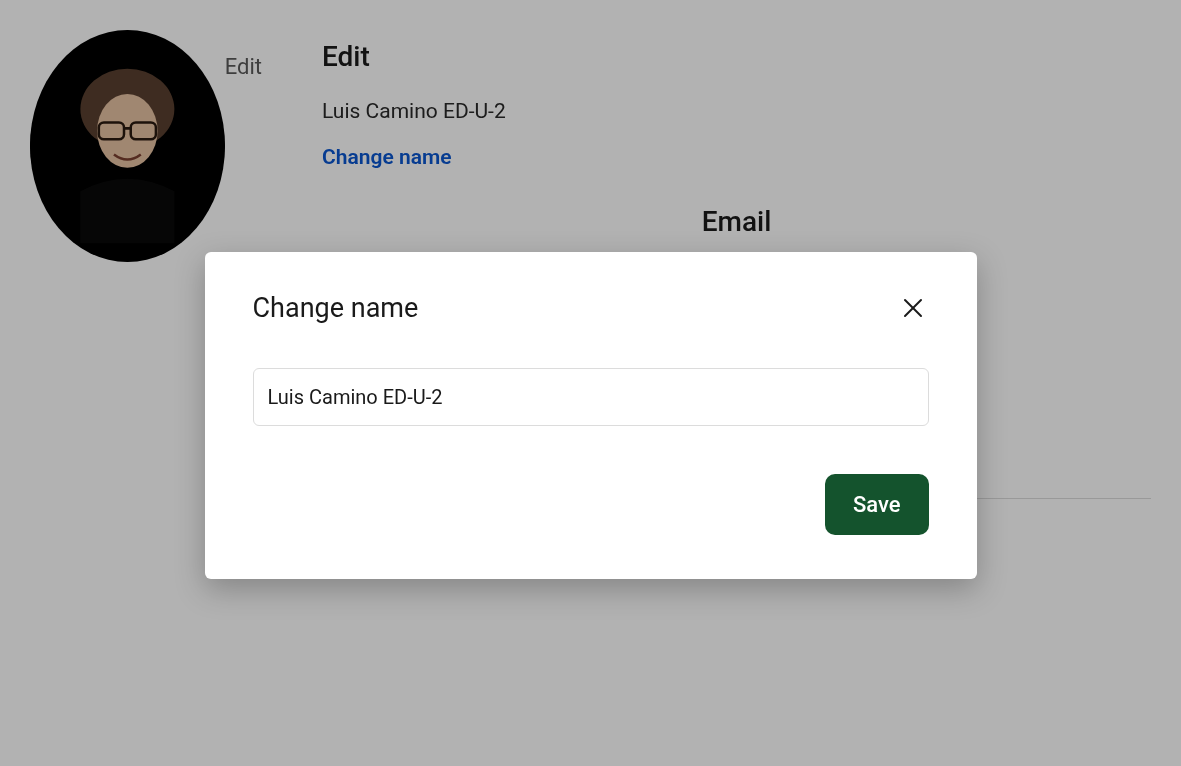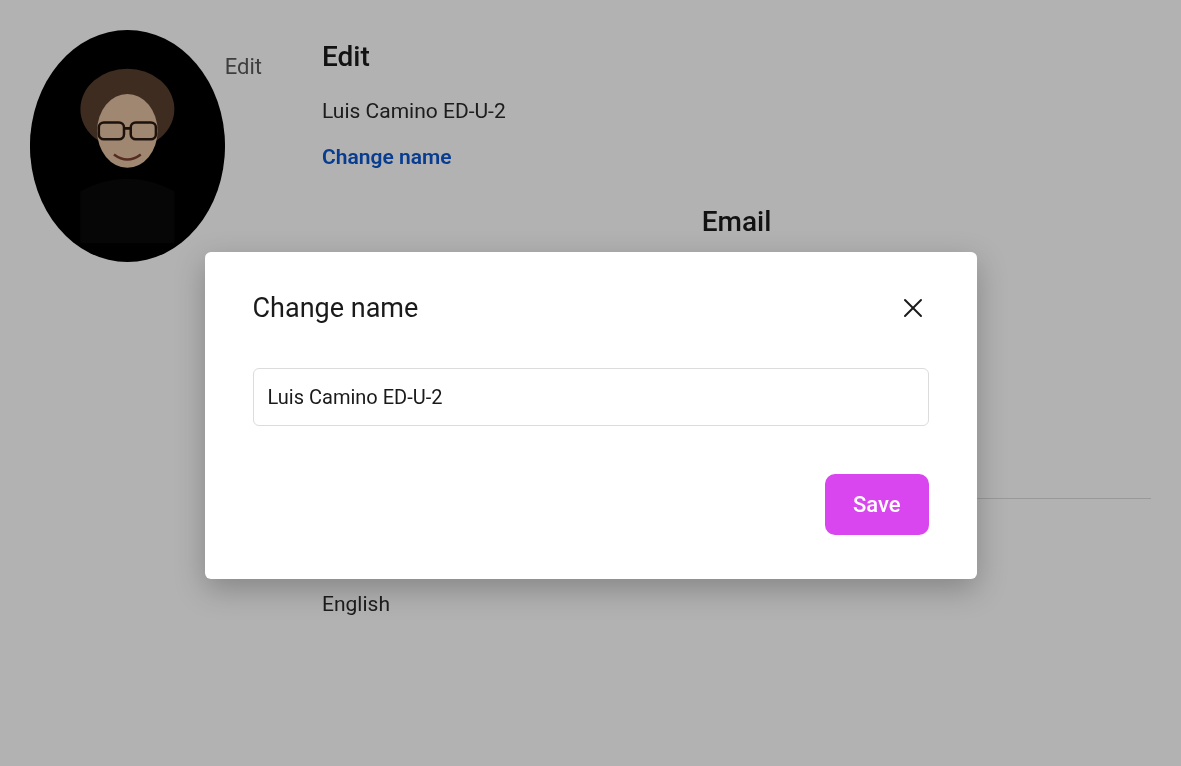--- a/index.html
+++ b/index.html
@@ -127,21 +127,21 @@
       color: #1a1a1a;
       font-family: inherit;
       outline: none;
     }
     .modal-footer {
       display: flex;
       justify-content: flex-end;
       margin-top: 48px;
     }
     .save-btn {
-      background: #d946ef;
+      background: #14532d;
       color: #fff;
       font-size: 22px;
       font-weight: 500;
       border: none;
       border-radius: 10px;
       padding: 18px 28px;
       cursor: pointer;
       font-family: inherit;
     }
   </style>
@@ -171,24 +171,20 @@
       <div class="section-value">Luis Camino ED-U-2</div>
       <button class="link-action">Change name</button>
     </div>
 
     <div class="section email-section">
       <h3 class="section-title">Email</h3>
     </div>
 
     <hr class="divider" style="margin-top:260px;">
 
-    <div class="section language-section">
-      <h3 class="section-title">Language</h3>
-      <div class="section-value">English</div>
-    </div>
   </div>
 </div>
 
 <div class="overlay">
   <div class="modal">
     <div class="modal-header">
       <h2 class="modal-title">Change name</h2>
       <button class="close-btn">
         <svg viewBox="0 0 24 24" fill="none" stroke-width="2" stroke-linecap="round">
           <line x1="4" y1="4" x2="20" y2="20"></line>

